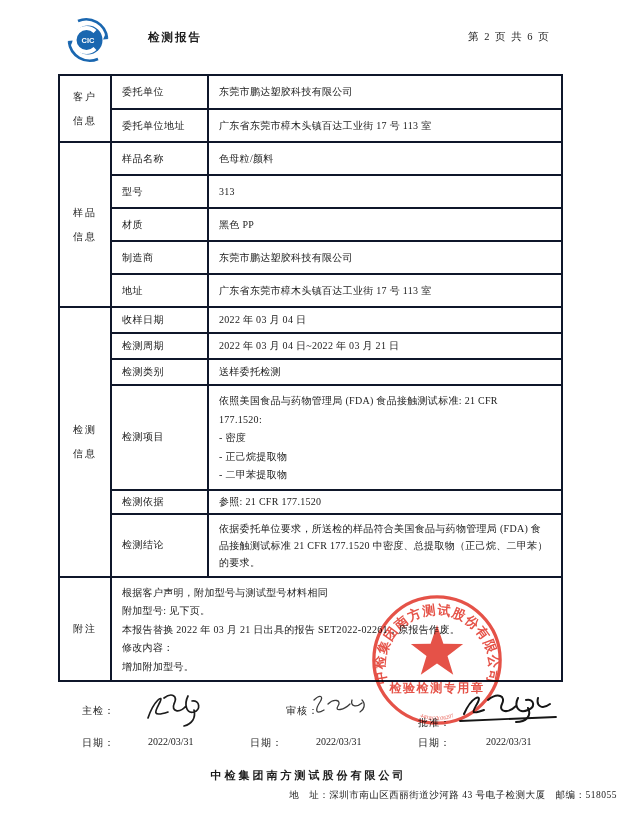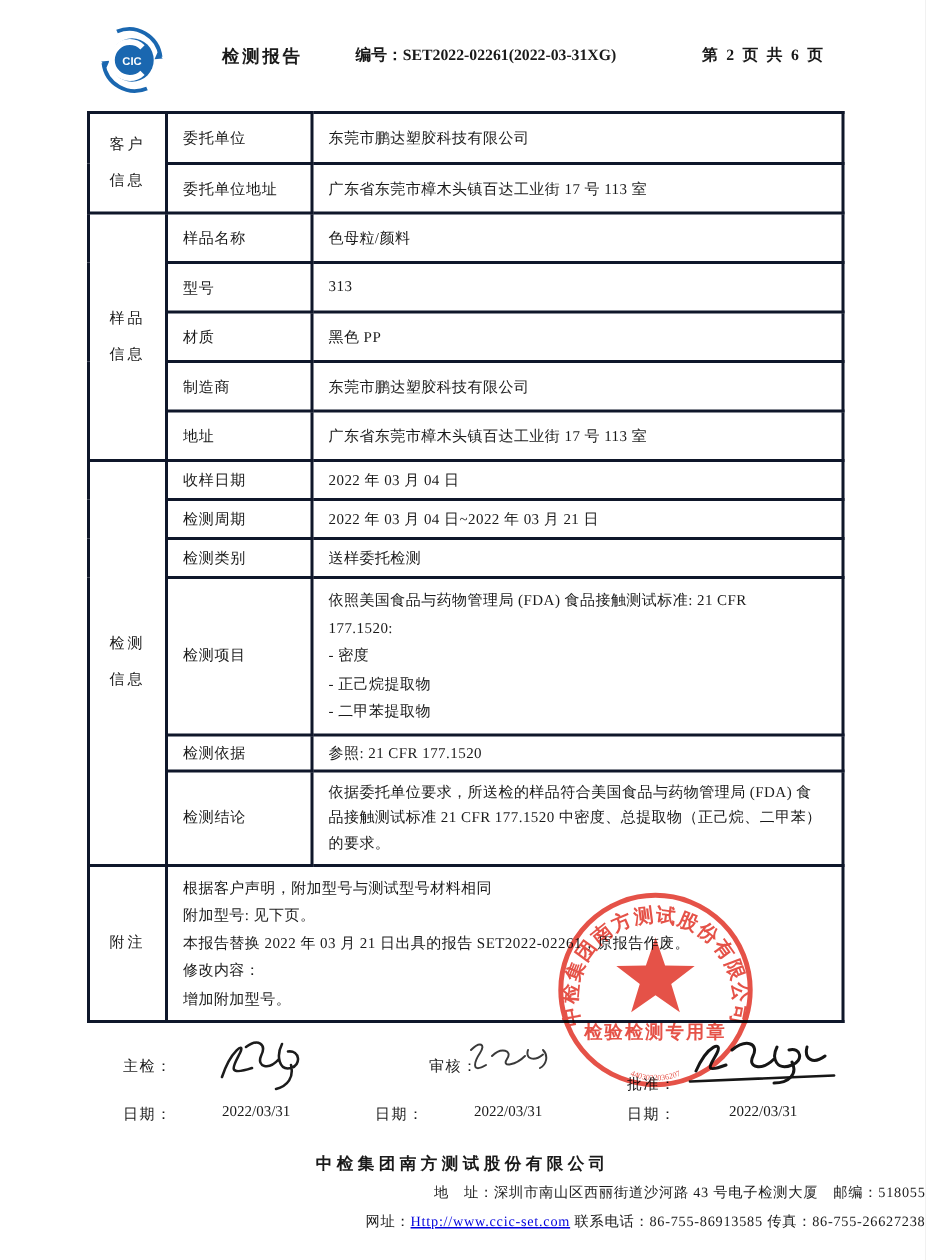--- a/index.html
+++ b/index.html
@@ -6,21 +6,21 @@
   html,body { background:#e8e8e8; }
   body { font-family:"Liberation Serif","DejaVu Serif",serif; }
   .page {
     position:relative; width:617px; height:840px; margin:0 auto;
     background:#ffffff; overflow:hidden; color:#1a1a1a;padding-left:16px;
   }
   
   .hdr-logo { position:absolute; left:64px; top:16px; width:48px; height:48px; }
   .hdr-title { position:absolute; left:148px; top:30px; font-size:11.5px; font-weight:bold; letter-spacing:2px; }
   .hdr-no { position:absolute; left:237px; top:30px; font-size:10.5px; font-weight:bold; }
-  .hdr-page { position:absolute; left:468px; top:30px; font-size:10.5px; font-weight:bold; letter-spacing:1.5px; }
+  .hdr-page { position:absolute; left:468px; top:30px; font-size:10.5px; font-weight:normal; letter-spacing:1.5px; }
   
   table.report { position:absolute; left:58px; top:74px; width:505px; border-collapse:collapse; table-layout:fixed; }
   table.report td { border:2px solid #0f172a; font-size:10px; vertical-align:middle; }
   td.group { width:52px; text-align:center; }
   td.group span { display:inline-block; width:24px; line-height:2.4; letter-spacing:2px; }
   td.lbl { width:97px; padding-left:10px; letter-spacing:0.5px; }
   td.val { padding:4px 10px; letter-spacing:0.3px; }
   .h34{height:34px} .h33{height:33px} .h26{height:26px} .h23{height:23px}
   td.multiline { white-space:pre-line; line-height:1.85; padding:6px 10px 4px 10px; vertical-align:top; }
   td.wrap { line-height:1.7; padding:5px 10px; }
@@ -47,21 +47,20 @@
   <svg class="hdr-logo" viewBox="0 0 48 48">
     <path d="M14 5 A21 21 0 0 1 43 22" fill="none" stroke="#1a67b0" stroke-width="2.6"></path>
     <path d="M41 19 L44.5 23 L39 23.5 Z" fill="#1a67b0"></path>
     <path d="M34 43 A21 21 0 0 1 5 26" fill="none" stroke="#1a67b0" stroke-width="2.6"></path>
     <path d="M7 29 L3.5 25 L9 24.5 Z" fill="#1a67b0"></path>
     <circle cx="24" cy="24" r="14.5" fill="#1a67b0"></circle>
     <path d="M31 15.5 A12 12 0 1 0 31 32.5" fill="none" stroke="#ffffff" stroke-width="4"></path>
     <text x="24" y="27" text-anchor="middle" font-size="7.5" font-weight="bold" fill="#ffffff" font-family="Liberation Sans, sans-serif">CIC</text>
   </svg>
   <div class="hdr-title">检测报告</div>
-  <div class="hdr-no">编号：SET2022-02261(2022-03-31XG)</div>
   <div class="hdr-page">第 2 页 共 6 页</div>
 
   <table class="report">
     <colgroup>
         <col style="width:52px">
         <col style="width:97px">
         <col>
       </colgroup>
 
     <tbody>
@@ -172,19 +171,15 @@
     <polygon fill="#e23a2e" points="70,34 76.6,53.2 96.9,53.6 80.8,65.8 86.7,85.2 70,73.6 53.3,85.2 59.2,65.8 43.1,53.6 63.4,53.2"></polygon>
     <text x="70" y="103" text-anchor="middle" font-size="12.5" fill="#e23a2e" font-weight="bold" letter-spacing="1.5">检验检测专用章</text>
     <text font-size="5.5" fill="#e23a2e">
       <textPath href="#serialPath" startOffset="50%" text-anchor="middle">4403022036207</textPath>
     </text>
   </svg>
 
   <div class="footer">
     <div class="f-company">中检集团南方测试股份有限公司</div>
     <div class="f-line">地　址：深圳市南山区西丽街道沙河路 43 号电子检测大厦　邮编：518055</div>
-    <div class="f-line">
-      <span>网址：</span><a class="f-link" href="#">Http://www.ccic-set.com</a>
-      <span>联系电话：86-755-86913585 传真：86-755-26627238</span>
-    </div>
   </div>
 
 </div>
 
 </body></html>

